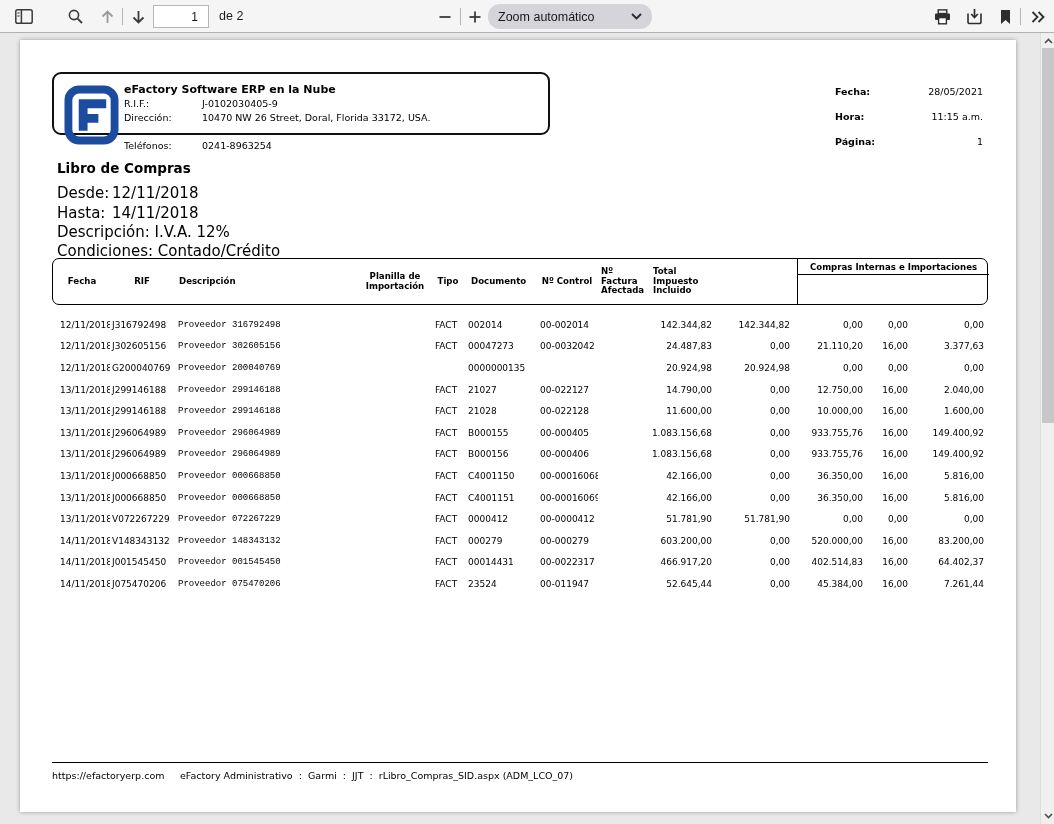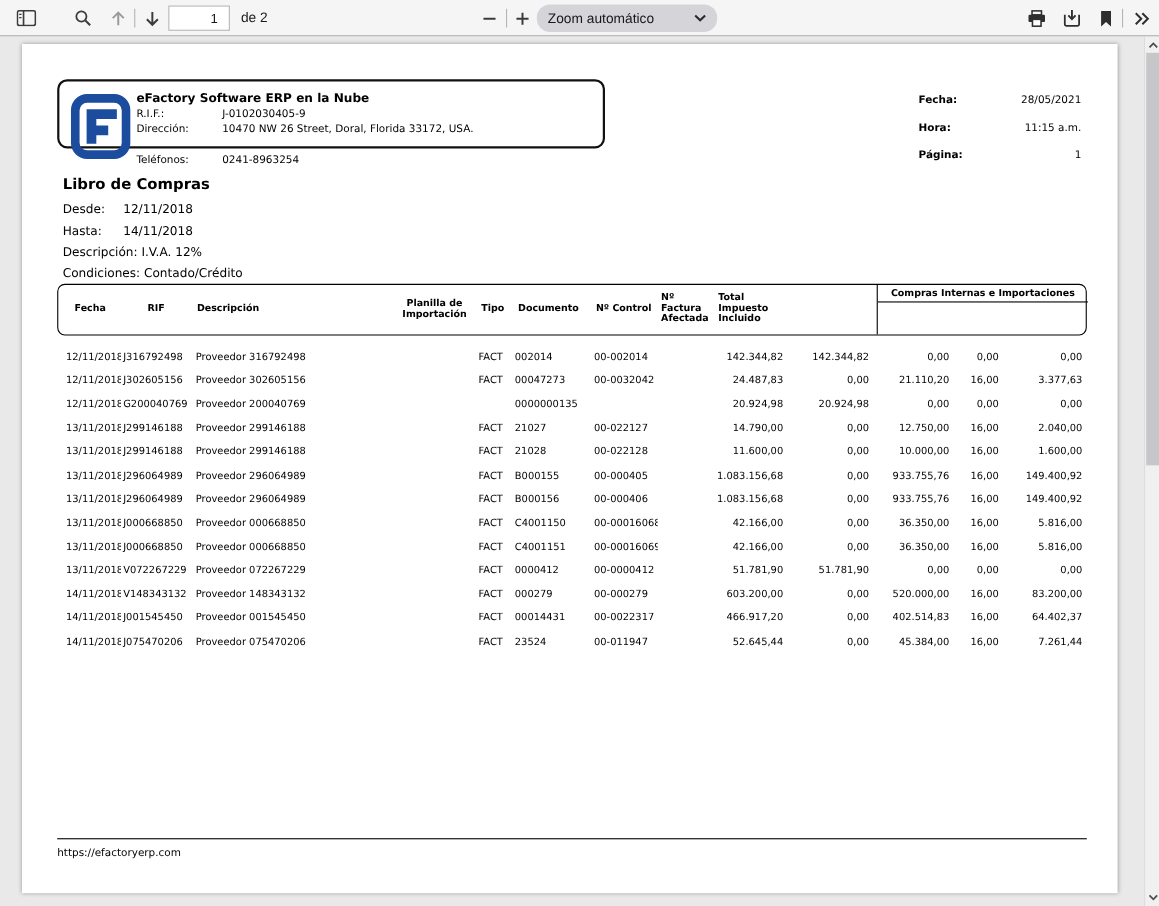--- a/index.html
+++ b/index.html
@@ -42,39 +42,39 @@
   .co-name { position:absolute; left:70px; top:9px; font-size:11px; font-weight:bold; }
   .co-line { position:absolute; left:70px; font-size:9.5px; }
   .co-line .val { position:absolute; left:78px; white-space:nowrap; }
 
   .meta { left:795px; top:46px; width:170px; font-size:9.5px; }
   .meta-row { position:relative; height:25px; }
   .meta-row .l { position:absolute; left:20px; font-weight:bold; }
   .meta-row .v { position:absolute; right:2px; text-align:right; }
 
   .rpt-title { left:37px; top:120px; font-size:13.5px; font-weight:bold; }
-  .rpt-line  { left:37px; font-size:11px; }
+  .rpt-line  { left:37px; font-size:15px; }
   .rpt-line .val { position:absolute; left:55px; white-space:nowrap; }
 
   
   .tgrid { display:grid; grid-template-columns:58px 62px 188px 68px 38px 68px 64px 52px 68px 78px 72px 44px 76px; }
   .thead-box { left:32px; top:218px; width:936px; height:47px; border:1.5px solid #000; border-radius:7px; }
   .thead-grid { width:100%; height:100%; }
   .th { font-size:8.6px; font-weight:bold; line-height:1.15; display:flex; align-items:center;
         justify-content:center; text-align:center; padding:0 2px; }
   .th.al { justify-content:flex-start; text-align:left; }
   .group { grid-column:11 / span 3; border-left:1.5px solid #000; display:flex; flex-direction:column; height:100%; }
   .group-title { border-bottom:1.5px solid #000; font-size:8.6px; font-weight:bold; text-align:center;
                  padding:3px 0 2px; }
   .group-sub { flex:1; display:grid; grid-template-columns:72px 44px 76px; }
 
   .rows { left:32px; top:274px; width:936px; }
   .trow { height:21.6px; align-items:center; font-size:9px; }
   .td { white-space:nowrap; overflow:hidden; }
-  .td.c1 { padding-left:8px; } .td.c2 { padding-left:2px; } .td.c3 { padding-left:6px; }
+  .td.c1 { padding-left:8px; } .td.c2 { padding-left:2px; } .td.c3 { padding-left:6px;font-family:Liberation Mono, monospace; }
   .td.c4 { text-align:center; } .td.c5 { padding-left:7px; } .td.c6 { padding-left:2px; }
   .td.c7 { padding-left:6px; } .td.c8 { text-align:right; padding-right:4px; }
   .td.c9 { text-align:right; padding-right:6px; } .td.c10 { text-align:right; padding-right:6px; }
   .td.c11 { text-align:right; padding-right:5px; } .td.c12 { text-align:right; padding-right:4px; }
   .td.c13 { text-align:right; padding-right:4px; }
 
   .foot-rule { left:32px; top:722px; width:936px; height:0; border-top:1.5px solid #000; }
   .foot-text { top:730px; font-size:9.5px; white-space:pre; }
   .foot-url  { left:32px; }
   .foot-info { left:160px; }
@@ -434,20 +434,21 @@
     <div class="td c9">52.645,44</div>
     <div class="td c10">0,00</div>
     <div class="td c11">45.384,00</div>
     <div class="td c12">16,00</div>
     <div class="td c13">7.261,44</div>
   </div>
 </div>
 
     <div class="abs foot-rule"></div>
     <div class="abs foot-text foot-url">https://efactoryerp.com</div>
+    <div class="abs foot-text foot-info">eFactory Administrativo  :  Garmi  :  JJT  :  rLibro_Compras_SID.aspx (ADM_LCO_07)</div>
   </div>
 
   <div class="scrollbar">
     <div class="sb-arrow" style="top:1px">
       <svg width="9" height="6" viewBox="0 0 9 6">
         <path d="M1 5 L4.5 1.5 L8 5" fill="none" stroke="#4c4c4e" stroke-width="1.6"></path>
       </svg>
     </div>
     <div class="sb-thumb"></div>
     <div class="sb-arrow" style="bottom:1px">

